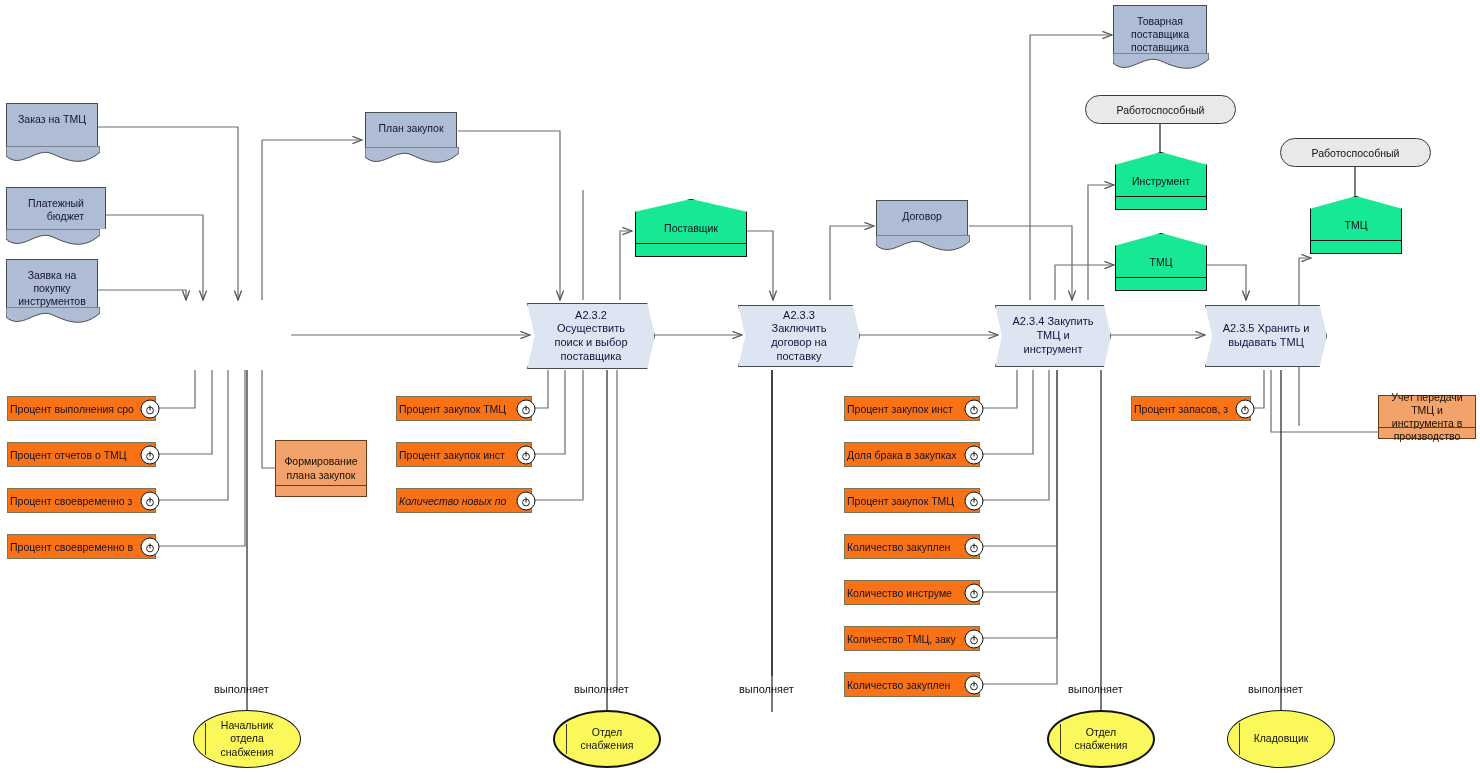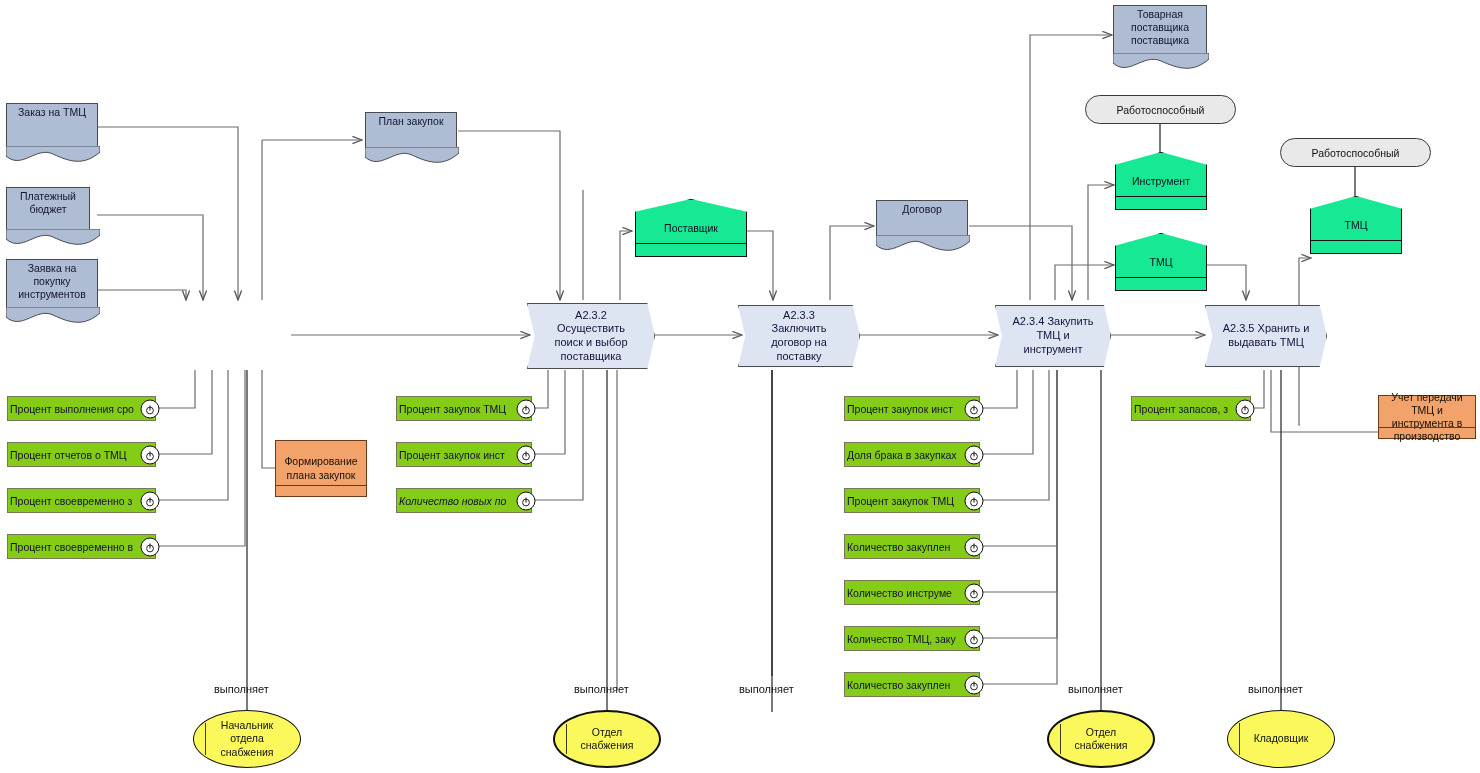--- a/index.html
+++ b/index.html
@@ -21,21 +21,21 @@
   }
 
   
   .doc{
     background:#aebcd4;
     border:1px solid #4a4a52;
     border-bottom:none;
     display:flex;align-items:flex-start;justify-content:center;
     text-align:center;
     font-size:10.5px;line-height:1.25;color:#14142e;
-    padding-top:2px;
+    padding-top:9px;
   }
   .doc .wave{
     position:absolute;left:-1px;right:-1px;top:100%;height:20px;
   }
 
   
   .entity{
     background:#16e893;
     border:1px solid #111;
     display:flex;align-items:center;justify-content:center;
@@ -50,21 +50,21 @@
   .state{
     background:#e9e9e9;
     border:1px solid #3a3a3a;
     border-radius:16px;
     display:flex;align-items:center;justify-content:center;
     text-align:center;font-size:10.5px;color:#111;
   }
 
   
   .metric{
-    background:#84cc16;
+    background:#f97316;
     border:1px solid #7a7558;
     display:flex;align-items:center;
     font-size:10.5px;color:#12122c;
     padding-left:2px;
     white-space:nowrap;
     overflow:visible;
   }
   .metric .txt{display:block;overflow:hidden;}
   .gauge{
     position:absolute;right:-6px;top:50%;transform:translateY(-50%);
@@ -190,21 +190,21 @@
     </g>
   </svg>
 
   <div class="node doc" style="left:6px;top:103px;width:92px;height:43px;">
     <span>Заказ на ТМЦ</span>
     <svg class="wave" viewBox="0 0 94 20" preserveAspectRatio="none">
       <path d="M0,0 L0,10 C16,24 30,0 47,8 C64,16 78,20 94,6 L94,0 Z" fill="#aebcd4" stroke="#4a4a52" stroke-width="1"></path>
     </svg>
   </div>
 
-  <div class="node doc" style="left:6px;top:187px;width:84px;height:42px;">
+  <div class="node doc" style="left:6px;top:187px;width:100px;height:42px;text-align:right;">
     <span>
       <span>Платежный</span><br><span>бюджет</span>
     </span>
     <svg class="wave" viewBox="0 0 94 20" preserveAspectRatio="none">
       <path d="M0,0 L0,10 C16,24 30,0 47,8 C64,16 78,20 94,6 L94,0 Z" fill="#aebcd4" stroke="#4a4a52" stroke-width="1"></path>
     </svg>
   </div>
 
   <div class="node doc" style="left:6px;top:259px;width:92px;height:48px;">
     <span>

